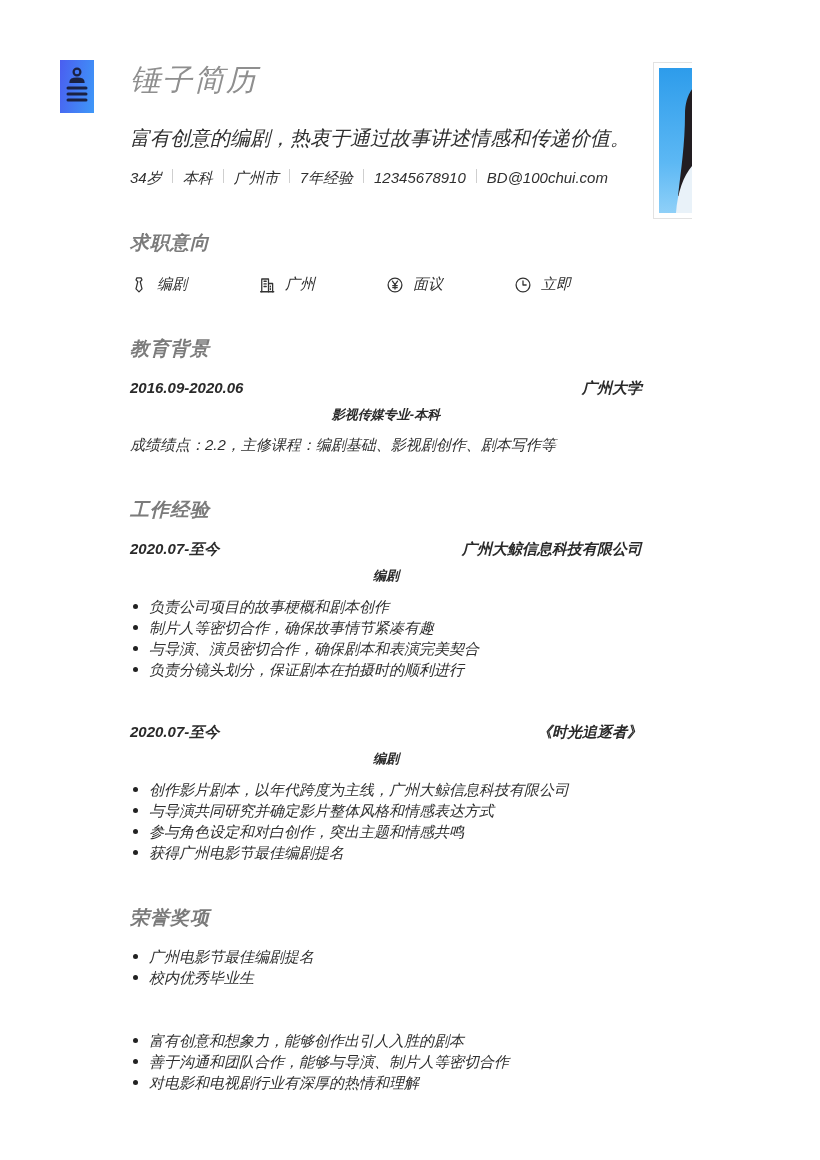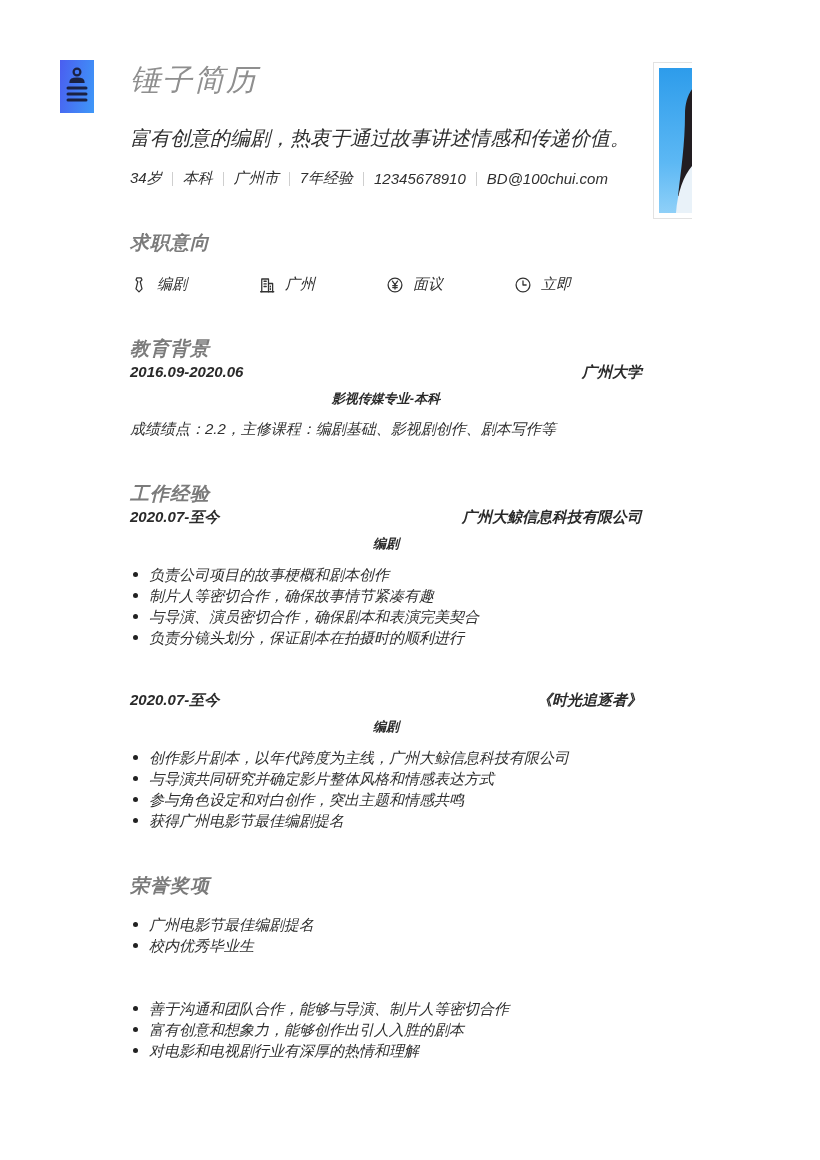--- a/index.html
+++ b/index.html
@@ -7,37 +7,37 @@
   body { font-family:"Liberation Sans", sans-serif; }
   .page { position:relative; width:692px; height:1160px; background:#ffffff; overflow:hidden;font-style:italic; }
 
   
   .header { position:relative; padding:60px 50px 0 130px; }
   .logo { position:absolute; left:60px; top:60px; width:34px; height:53px;
           background:linear-gradient(100deg,#4a5ef0 0%,#3e98f8 100%);
           display:flex; align-items:center; justify-content:center; }
   .title { font-size:30px; line-height:40px; font-weight:400; color:#8f8f8f; letter-spacing:2px; }
   .summary { margin-top:28px; font-size:20px; color:#2f2f2f; line-height:20px; }
-  .info-line { margin-top:21px; font-size:15px; color:#2f2f2f; display:flex; align-items:center; }
+  .info-line { margin-top:21px; font-size:15px; color:#2f2f2f; display:flex; align-items:flex-start; }
   .sep { display:inline-block; width:1px; height:14px; background:#cfcfcf; margin:0 10px; }
 
   .photo { position:absolute; left:653px; top:62px; width:125px; height:157px;
            background:#ffffff; border:1px solid #e2e2e2; padding:5px; }
   .photo svg { display:block; width:113px; height:145px; }
 
   
   .content { padding:0 50px 0 130px; }
   .sec { margin-top:42px; }
   .sec-title { font-size:19px; font-weight:700; color:#7b7b7b; letter-spacing:1px; }
 
   .intent-row { display:flex; margin-top:19px; }
   .intent-item { width:25%; display:flex; align-items:center; gap:9px; font-size:15px; color:#2f2f2f; }
   .intent-item svg { flex:0 0 auto; }
 
-  .entry-head { display:flex; justify-content:space-between;
+  .entry-head { margin-top:16px; display:flex; justify-content:space-between;
                 font-size:15px; font-weight:700; color:#2a2a2a; line-height:20px; }
   .role { margin-top:7px; font-size:13px; font-weight:700; color:#2a2a2a; line-height:20px;text-align:center; }
   .detail { margin-top:9px; font-size:15px; color:#2f2f2f; line-height:21px; }
 
   ul.bullets { margin-top:10px; list-style:none; }
   ul.bullets li { position:relative; padding-left:19px; font-size:15px; color:#2f2f2f; line-height:21px; }
   ul.bullets li::before { content:""; position:absolute; left:3px; top:8px;
                           width:5px; height:5px; border-radius:50%; background:#222222; }
 
   .icon-stroke { stroke:#333333; fill:none; stroke-width:1.7; stroke-linecap:round; stroke-linejoin:round; }
@@ -190,21 +190,21 @@
     <section class="sec">
       <h2 class="sec-title">荣誉奖项</h2>
       <ul class="bullets" style="margin-top:15px">
         <li>广州电影节最佳编剧提名</li>
         <li>校内优秀毕业生</li>
       </ul>
     </section>
 
     <section class="sec">
       <ul class="bullets" style="margin-top:15px">
+        <li>富有创意和想象力，能够创作出引人入胜的剧本</li>
         <li>善于沟通和团队合作，能够与导演、制片人等密切合作</li>
-        <li>富有创意和想象力，能够创作出引人入胜的剧本</li>
         <li>对电影和电视剧行业有深厚的热情和理解</li>
 
       </ul>
     </section>
 
   </div>
 </div>
 
 </body></html>

